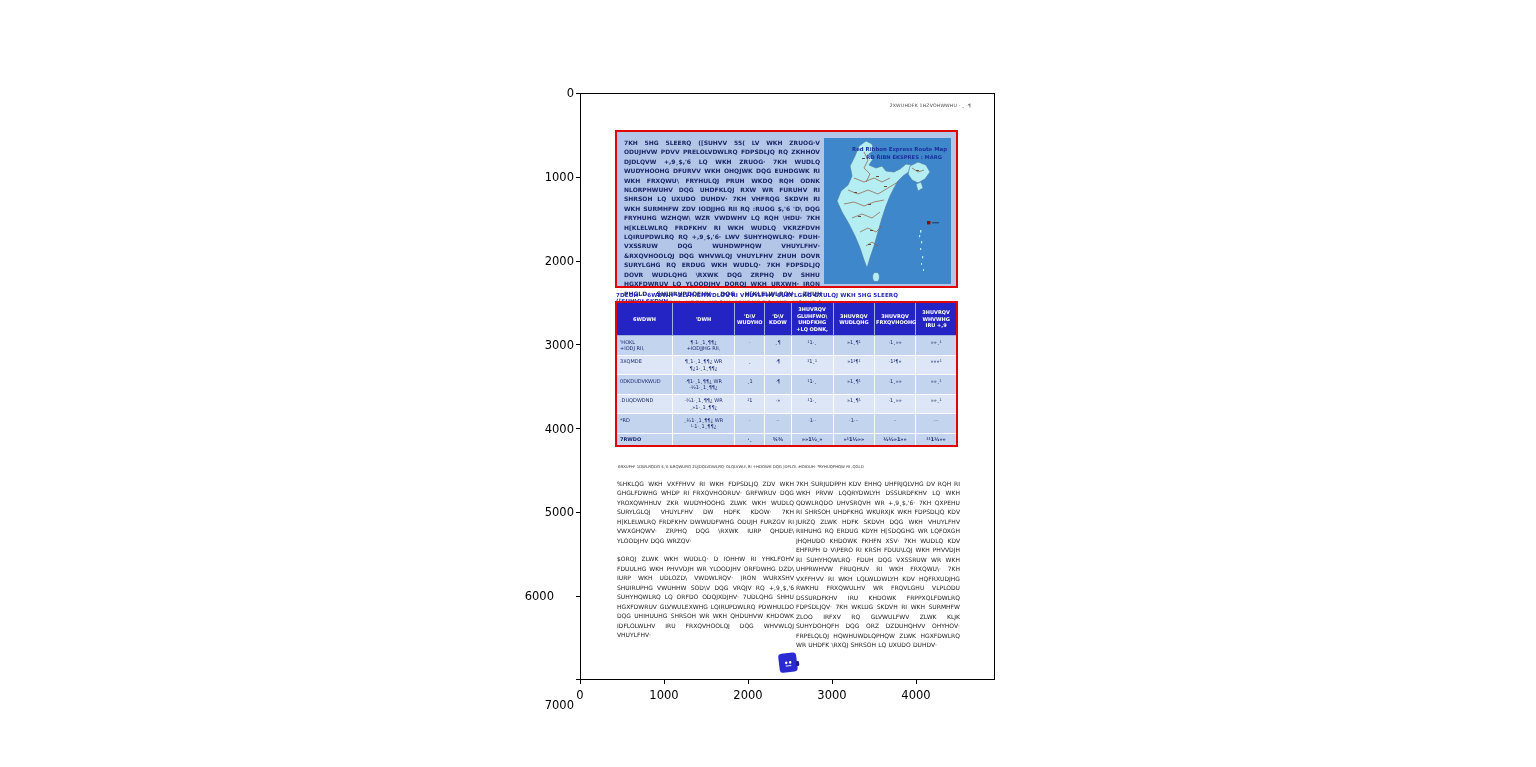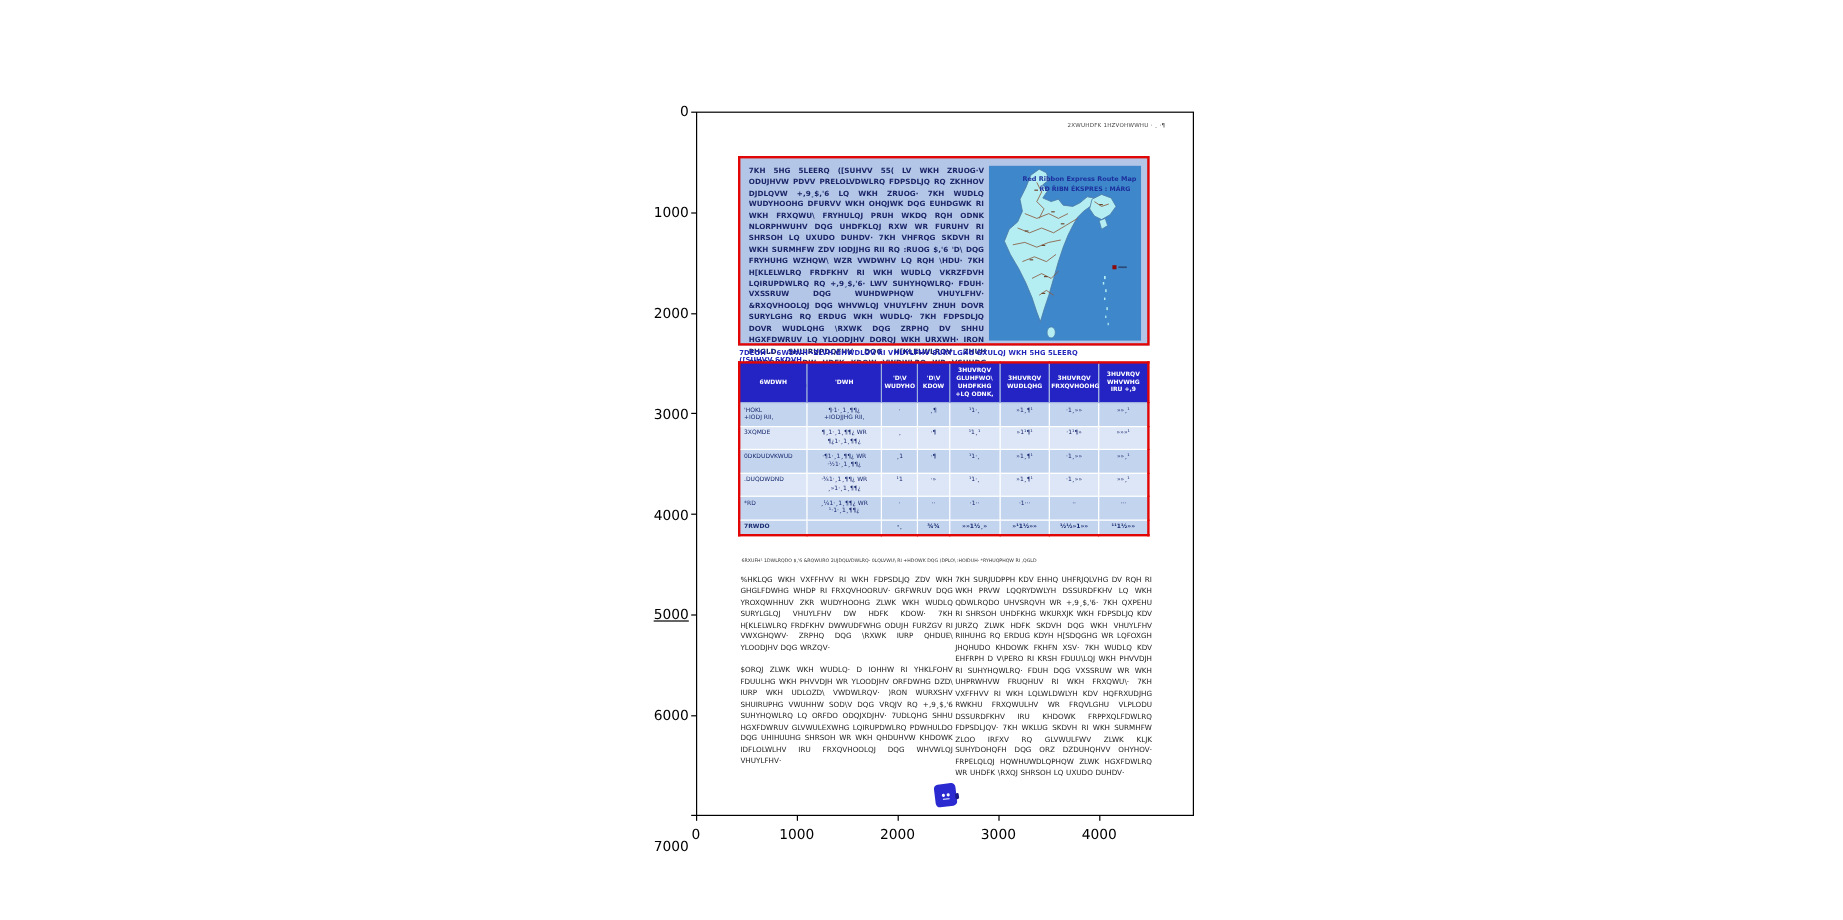--- a/index.html
+++ b/index.html
@@ -45,22 +45,22 @@
   #logo{position:absolute;left:196px;top:556px;width:24px;height:26px;}
 </style>
 </head>
 <body>
 
 <span class="tick-label ytick" style="left:520px;top:86px;">0</span>
 <span class="tick-label ytick" style="left:520px;top:170px;">1000</span>
 <span class="tick-label ytick" style="left:520px;top:254px;">2000</span>
 <span class="tick-label ytick" style="left:520px;top:338px;">3000</span>
 <span class="tick-label ytick" style="left:520px;top:422px;">4000</span>
-<span class="tick-label ytick" style="left:520px;top:505px;text-decoration:underline;">5000</span>
-<span class="tick-label ytick" style="left:520px;top:589px;">6000</span>
+<span class="tick-label ytick" style="left:520px;top:505px;">5000</span>
+<span class="tick-label ytick" style="left:500px;top:589px;">6000</span>
 <span class="tick-label ytick" style="left:520px;top:698px;">7000</span>
 <div class="tickmark y" style="left:576px;top:93px;"></div>
 <div class="tickmark y" style="left:576px;top:177px;"></div>
 <div class="tickmark y" style="left:576px;top:261px;"></div>
 <div class="tickmark y" style="left:576px;top:344px;"></div>
 <div class="tickmark y" style="left:576px;top:428px;"></div>
 <div class="tickmark y" style="left:576px;top:512px;"></div>
 <div class="tickmark y" style="left:576px;top:596px;"></div>
 <div class="tickmark y" style="left:576px;top:679px;"></div>
 

